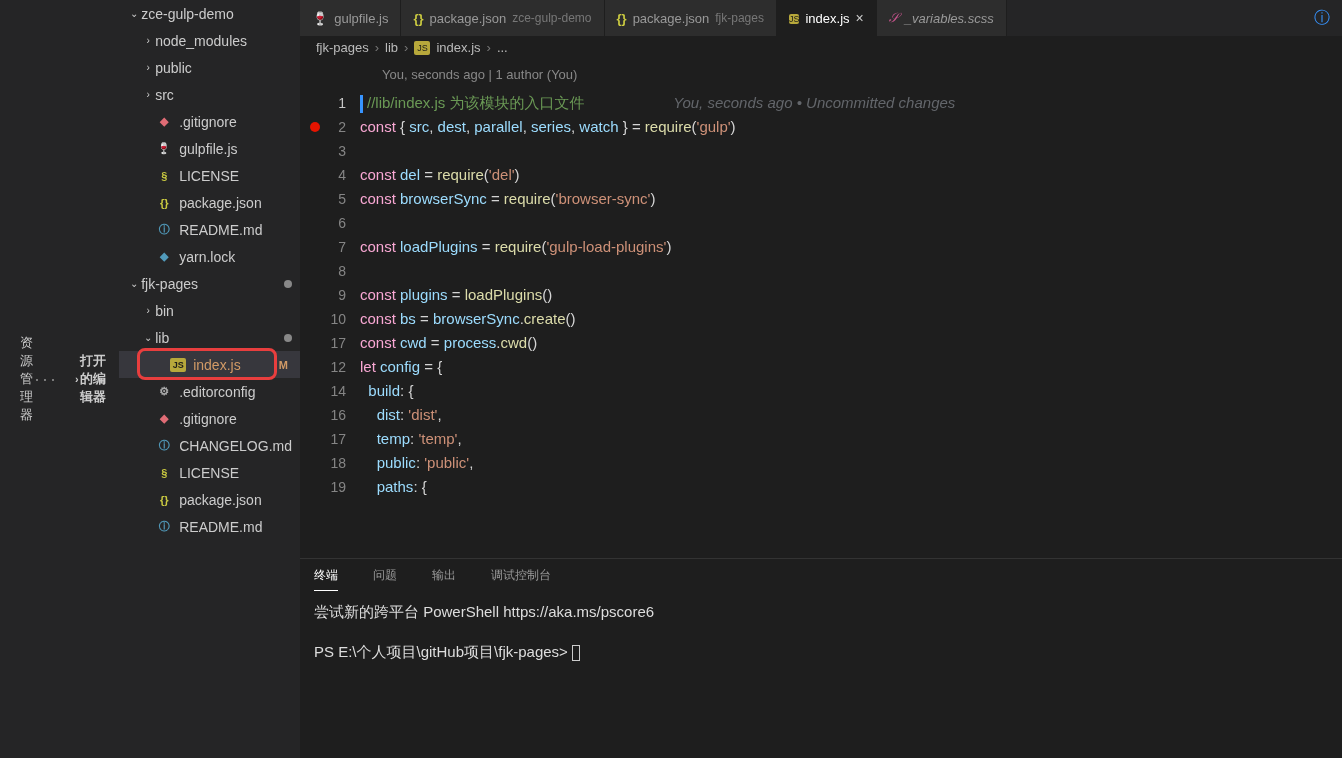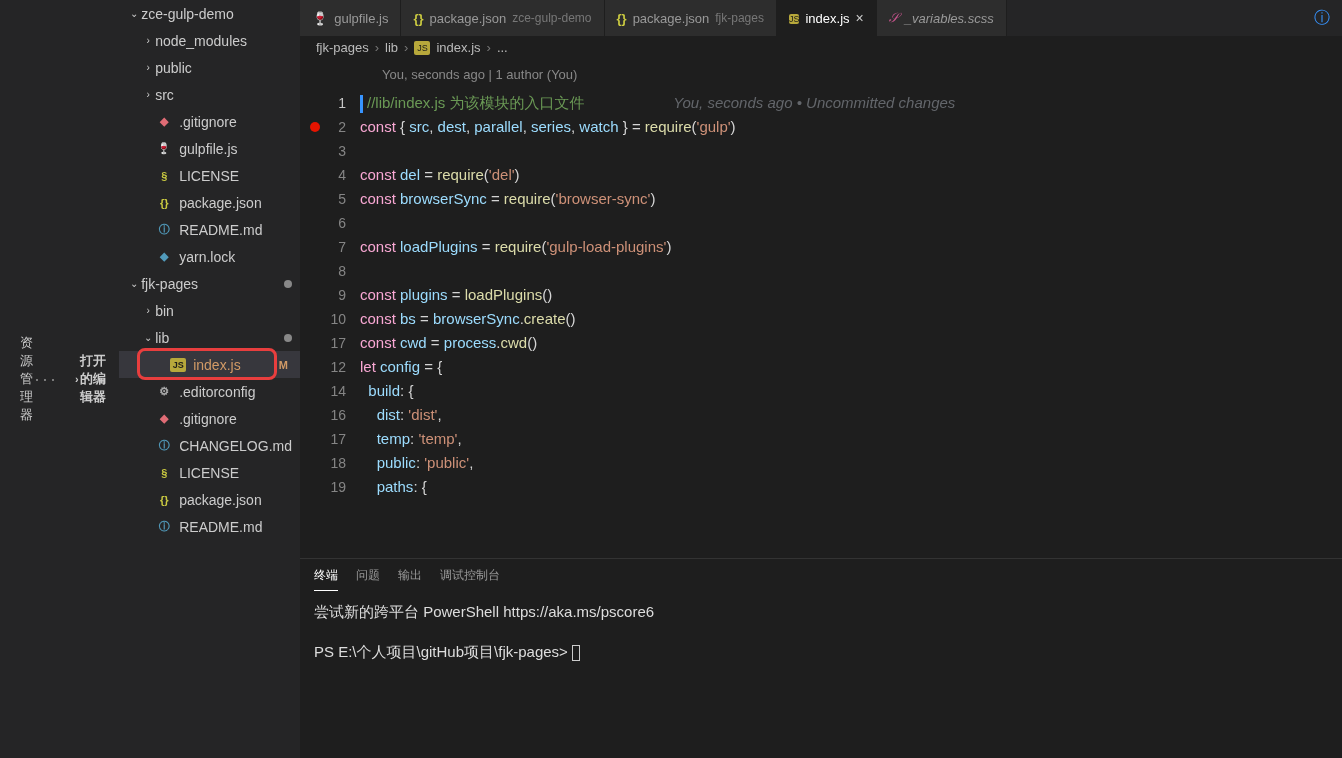--- a/index.html
+++ b/index.html
@@ -40,21 +40,21 @@
 .code { white-space:pre; }
 .gl-bar { display:inline-block; width:3px; height:18px; background:#3794ff; margin-right:4px; vertical-align:middle;}
 .c-comment { color:#6a9955; }
 .c-kw { color:#f9a8d4; }
 .c-var { color:#9cdcfe; }
 .c-fn { color:#dcdcaa; }
 .c-str { color:#ce9178; }
 .c-plain { color:#d4d4d4; }
 .c-blame { color:#63666b; font-style:italic;margin-left:47px;}
 .panel { height:200px; border-top:1px solid #333; background:#1e1e1e; display:flex; flex-direction:column; }
-.panel-tabs { display:flex; gap:18px; padding:8px 14px 0; font-size:12px; }
+.panel-tabs { display:flex; gap:35px; padding:8px 14px 0; font-size:12px; }
 .panel-tabs span { color:#999; padding-bottom:6px; cursor:pointer; }
 .panel-tabs span.act { color:#fff; border-bottom:1px solid #fff; }
 .term { flex:1; padding:10px 14px; font-family:Consolas,monospace; font-size:15px; line-height:22px; color:#ddd; }
 .cursor-box { display:inline-block; width:8px; height:16px; border:1px solid #ccc; vertical-align:middle;}
 .ic-js { background:#b7a83b; color:#20201a; border-radius:2px; font-size:9px; width:16px; height:14px; line-height:14px; text-align:center;}
 .ic-json { color:#cbcb41; font-weight:bold; }
 .ic-git { color:#e06c75; }
 .ic-lic { color:#cbcb41; }
 .ic-md { color:#519aba; }
 .ic-yarn { color:#519aba; }

